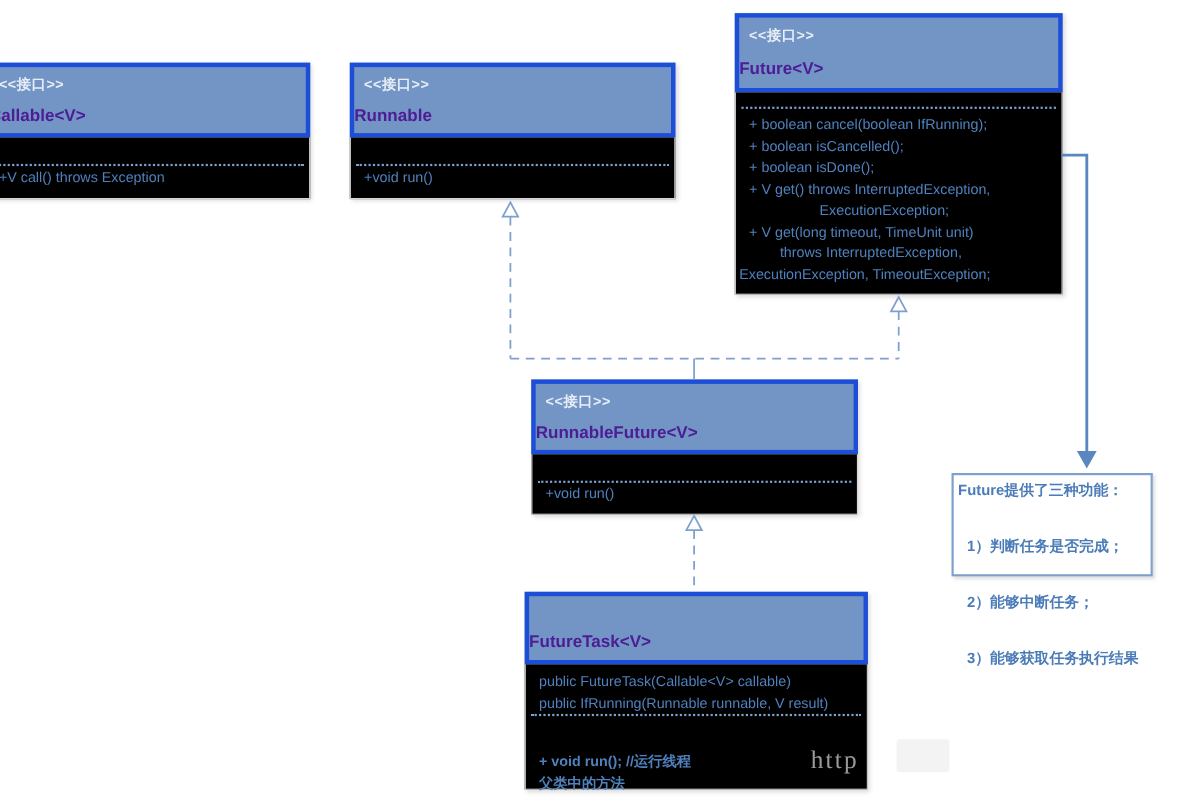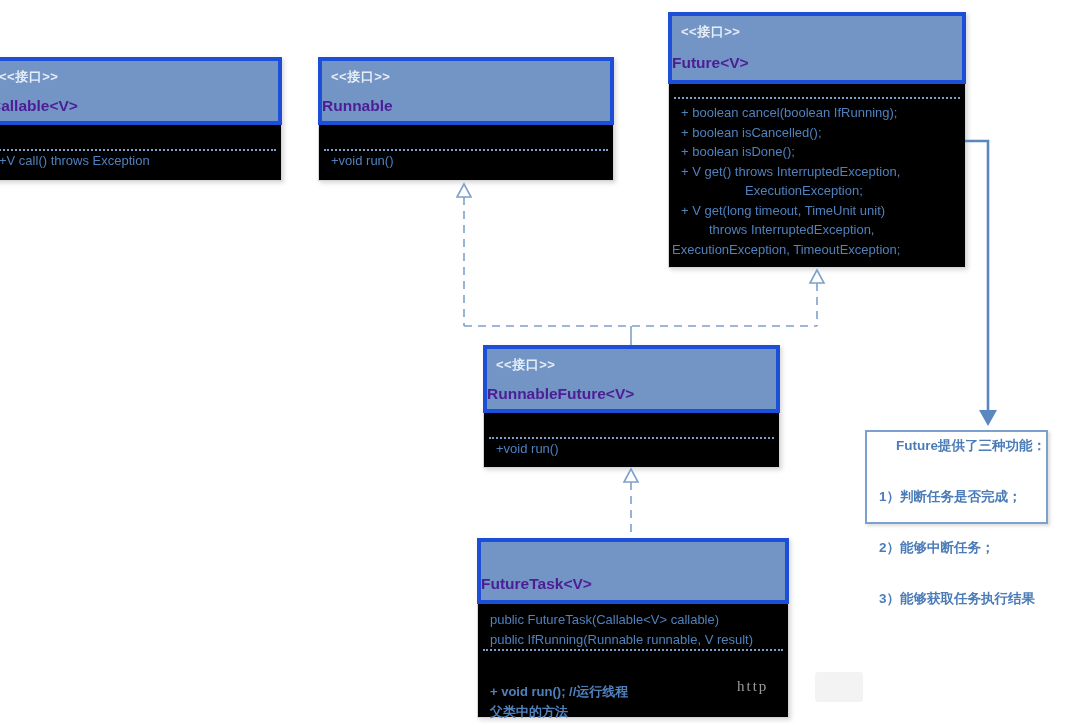--- a/index.html
+++ b/index.html
@@ -70,28 +70,28 @@
     background:#ffffff;
     border:2px solid #7da0cc;
     box-shadow:2px 2px 3px rgba(120,120,120,0.25);
     color:#4b7cb8;
     font-size:13.5px;
     font-weight:bold;
     padding:3px 0 0 4px;
     box-sizing:border-box;
     line-height:22px;
   }
-  .note-line{white-space:nowrap;text-align:right;}
+  .note-line{white-space:nowrap;}
   .note-item{padding-left:8px;white-space:nowrap;margin-top:29px;}
   svg.connectors{position:absolute;left:0;top:0;pointer-events:none;}
   .watermark{
     position:absolute;
     left:737px;top:678px;
     font-family:"Liberation Serif", serif;
-    font-size:15px;
+    font-size:23px;
     color:#cccccc;
     opacity:0.75;
     letter-spacing:2px;
   }
   .wm-blob{
     position:absolute;
     left:815px;top:672px;
     width:48px;height:30px;
     background:#e9e9e9;
     opacity:0.55;

